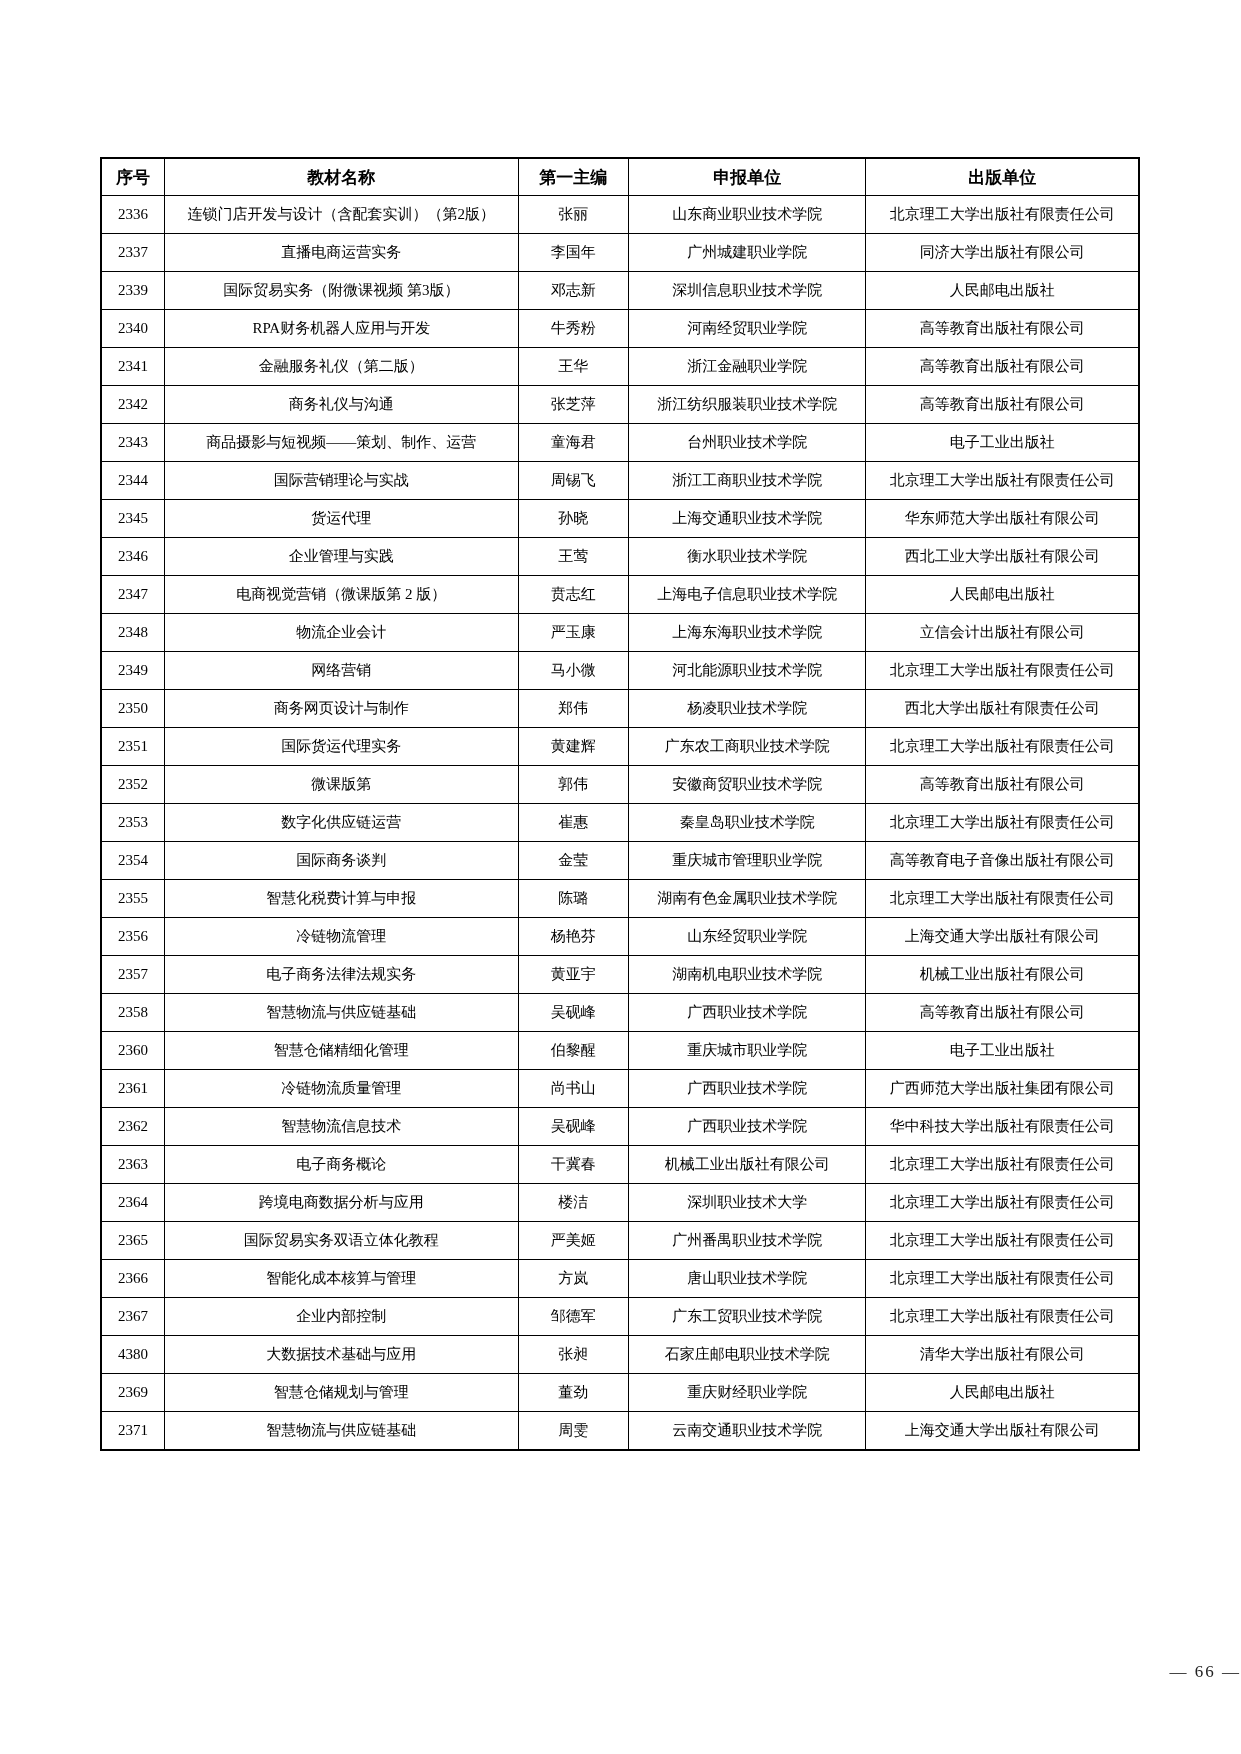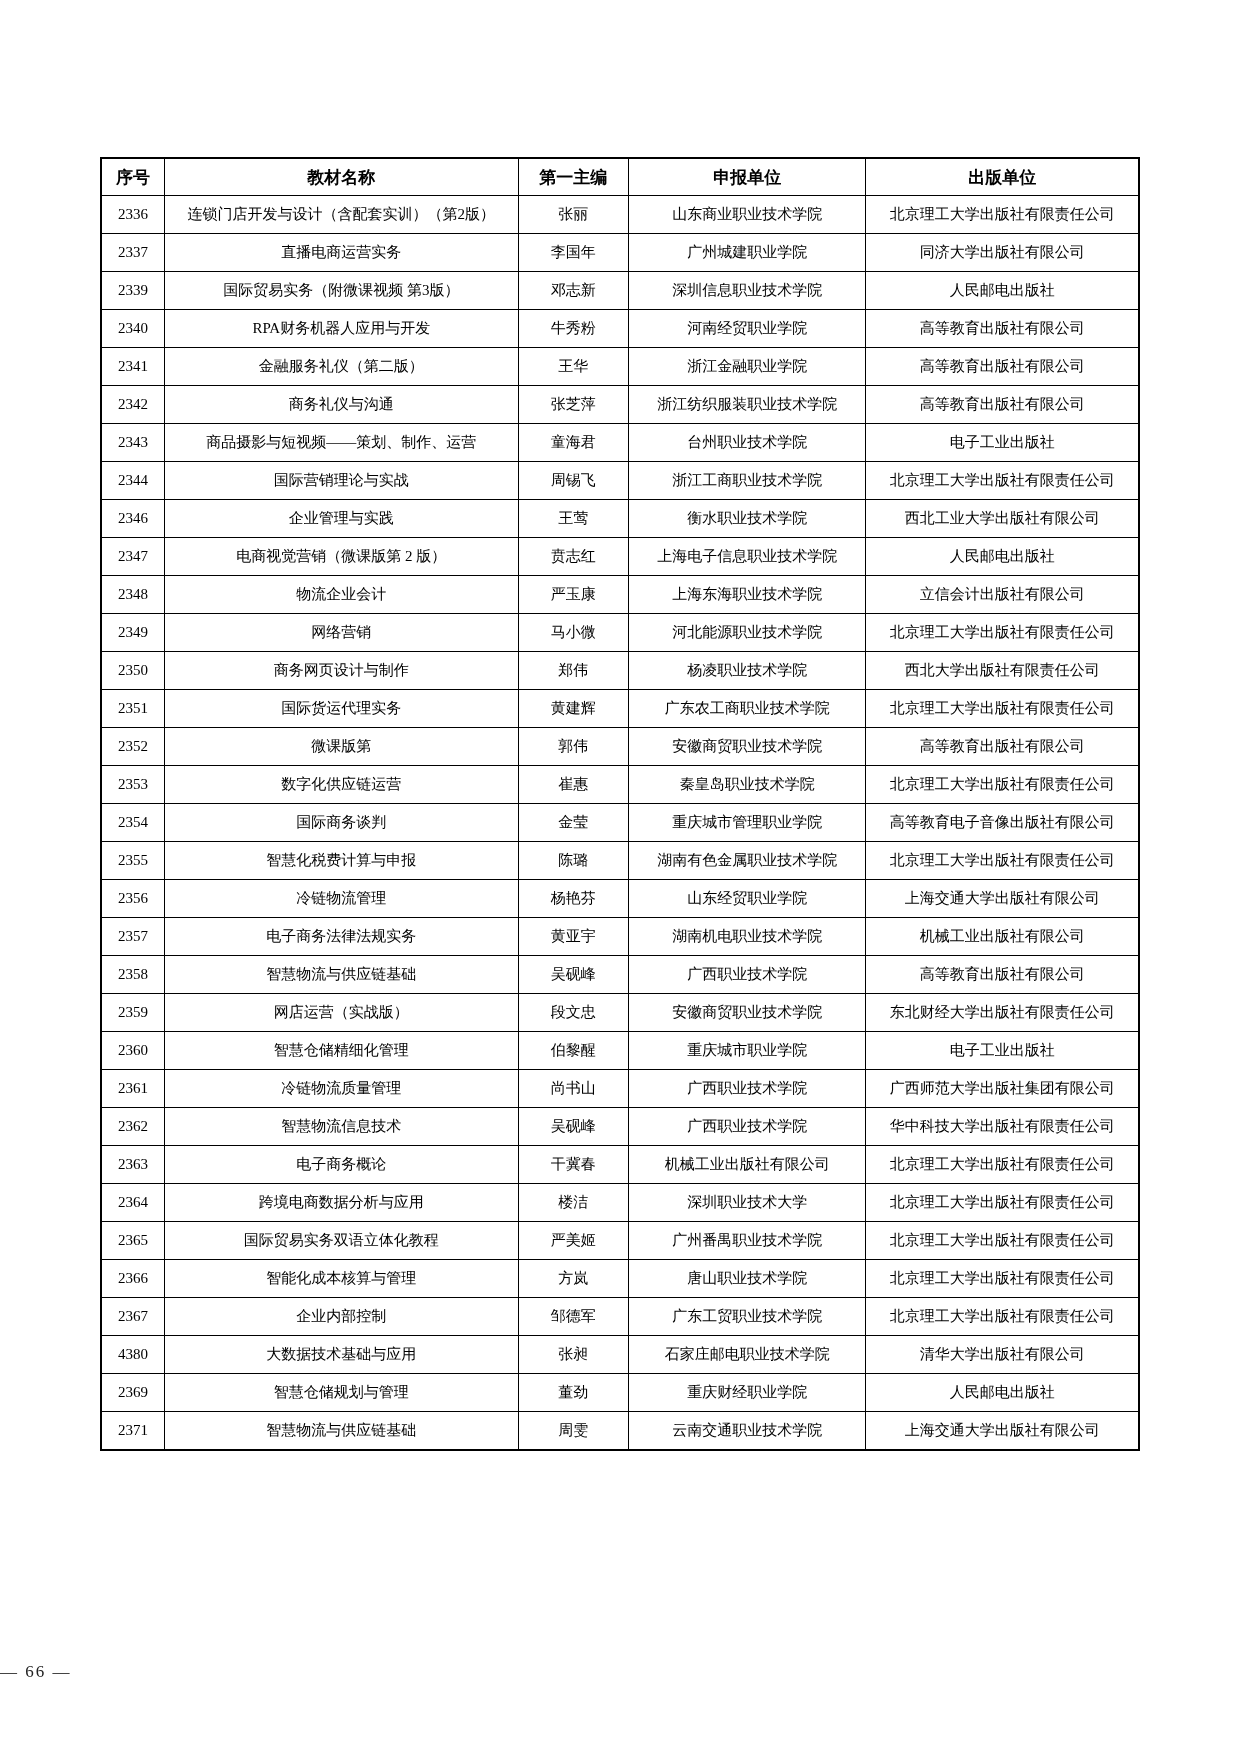--- a/index.html
+++ b/index.html
@@ -46,21 +46,21 @@
     vertical-align: middle;
     padding: 0 3px;
     line-height: 1.25;
     word-break: break-all;
   }
   .page-footer {
     position: absolute;
     left: 0;
     top: 1662px;
     width: 100%;
-    text-align: left;
+    text-align: right;
     font-size: 17px;
     color: #222222;
     letter-spacing: 2px;
   }
 </style>
 </head>
 <body>
 
 <div class="page">
 
@@ -132,20 +132,27 @@
           <td>电子工业出版社</td>
         </tr>
         <tr>
           <td>2344</td>
           <td>国际营销理论与实战</td>
           <td>周锡飞</td>
           <td>浙江工商职业技术学院</td>
           <td>北京理工大学出版社有限责任公司</td>
         </tr>
         <tr>
+          <td>2345</td>
+          <td>货运代理</td>
+          <td>孙晓</td>
+          <td>上海交通职业技术学院</td>
+          <td>华东师范大学出版社有限公司</td>
+        </tr>
+        <tr>
           <td>2346</td>
           <td>企业管理与实践</td>
           <td>王莺</td>
           <td>衡水职业技术学院</td>
           <td>西北工业大学出版社有限公司</td>
         </tr>
         <tr>
           <td>2347</td>
           <td>电商视觉营销（微课版第 2 版）</td>
           <td>贲志红</td>
@@ -223,27 +230,20 @@
           <td>机械工业出版社有限公司</td>
         </tr>
         <tr>
           <td>2358</td>
           <td>智慧物流与供应链基础</td>
           <td>吴砚峰</td>
           <td>广西职业技术学院</td>
           <td>高等教育出版社有限公司</td>
         </tr>
         <tr>
-          <td>2359</td>
-          <td>网店运营（实战版）</td>
-          <td>段文忠</td>
-          <td>安徽商贸职业技术学院</td>
-          <td>东北财经大学出版社有限责任公司</td>
-        </tr>
-        <tr>
           <td>2360</td>
           <td>智慧仓储精细化管理</td>
           <td>伯黎醒</td>
           <td>重庆城市职业学院</td>
           <td>电子工业出版社</td>
         </tr>
         <tr>
           <td>2361</td>
           <td>冷链物流质量管理</td>
           <td>尚书山</td>

